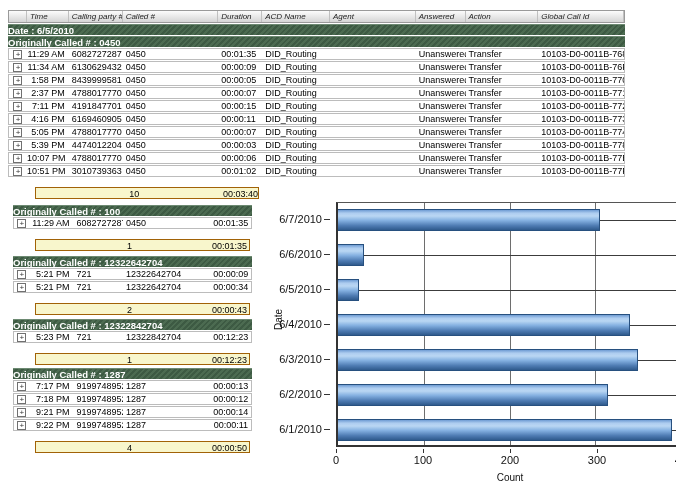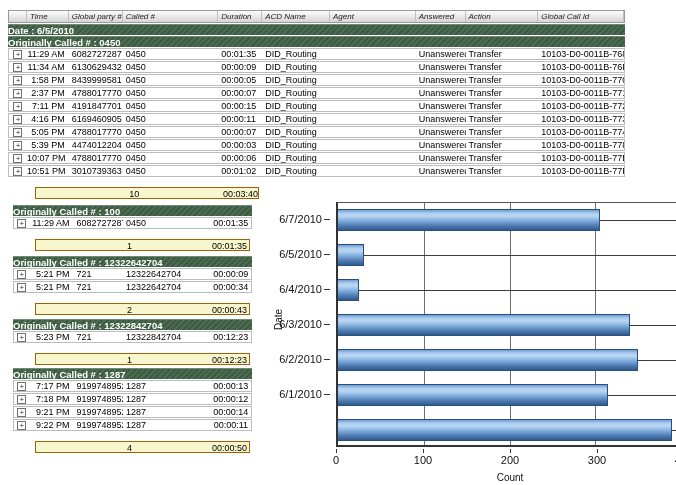--- a/index.html
+++ b/index.html
@@ -63,21 +63,21 @@
   .xlabel { position:absolute; left:72px; top:276px; width:348px; text-align:center;
     font-size:10px; color:#111; }
 </style>
 </head>
 <body>
 
 <div class="tbl tbl-top">
   <div class="hdr" id="topHdr">
       <div class="cell c0"></div>
       <div class="cell c1">Time</div>
-      <div class="cell c2">Global party #</div>
+      <div class="cell c2">Calling party #</div>
       <div class="cell c3">Called #</div>
       <div class="cell c4">Duration</div>
       <div class="cell c5">ACD Name</div>
       <div class="cell c6">Agent</div>
       <div class="cell c7">Answered</div>
       <div class="cell c8">Action</div>
       <div class="cell c9">Global Call Id</div>
     </div>
   <div class="band">Date : 6/5/2010</div>
   <div class="band">Originally Called # : 0450</div>
@@ -353,20 +353,21 @@
     <div class="s-count">4</div>
     <div class="s-dur">00:00:50</div>
   </div>
 </div>
   </div>
 
 <div class="chart-wrap">
   <div class="ylabel">Date</div>
   <div class="ycats" id="ycats">
       <div class="ycat">6/7/2010<div class="ytickmark"></div></div>
+      <div class="ycat">6/6/2010<div class="ytickmark"></div></div>
       <div class="ycat">6/5/2010<div class="ytickmark"></div></div>
       <div class="ycat">6/4/2010<div class="ytickmark"></div></div>
       <div class="ycat">6/3/2010<div class="ytickmark"></div></div>
       <div class="ycat">6/2/2010<div class="ytickmark"></div></div>
       <div class="ycat">6/1/2010<div class="ytickmark"></div></div>
     </div>
   <div class="plot" id="plot">
       <div class="vgrid" style="left: 25%;"></div>
       <div class="vgrid" style="left: 50%;"></div>
       <div class="vgrid" style="left: 75%;"></div>

